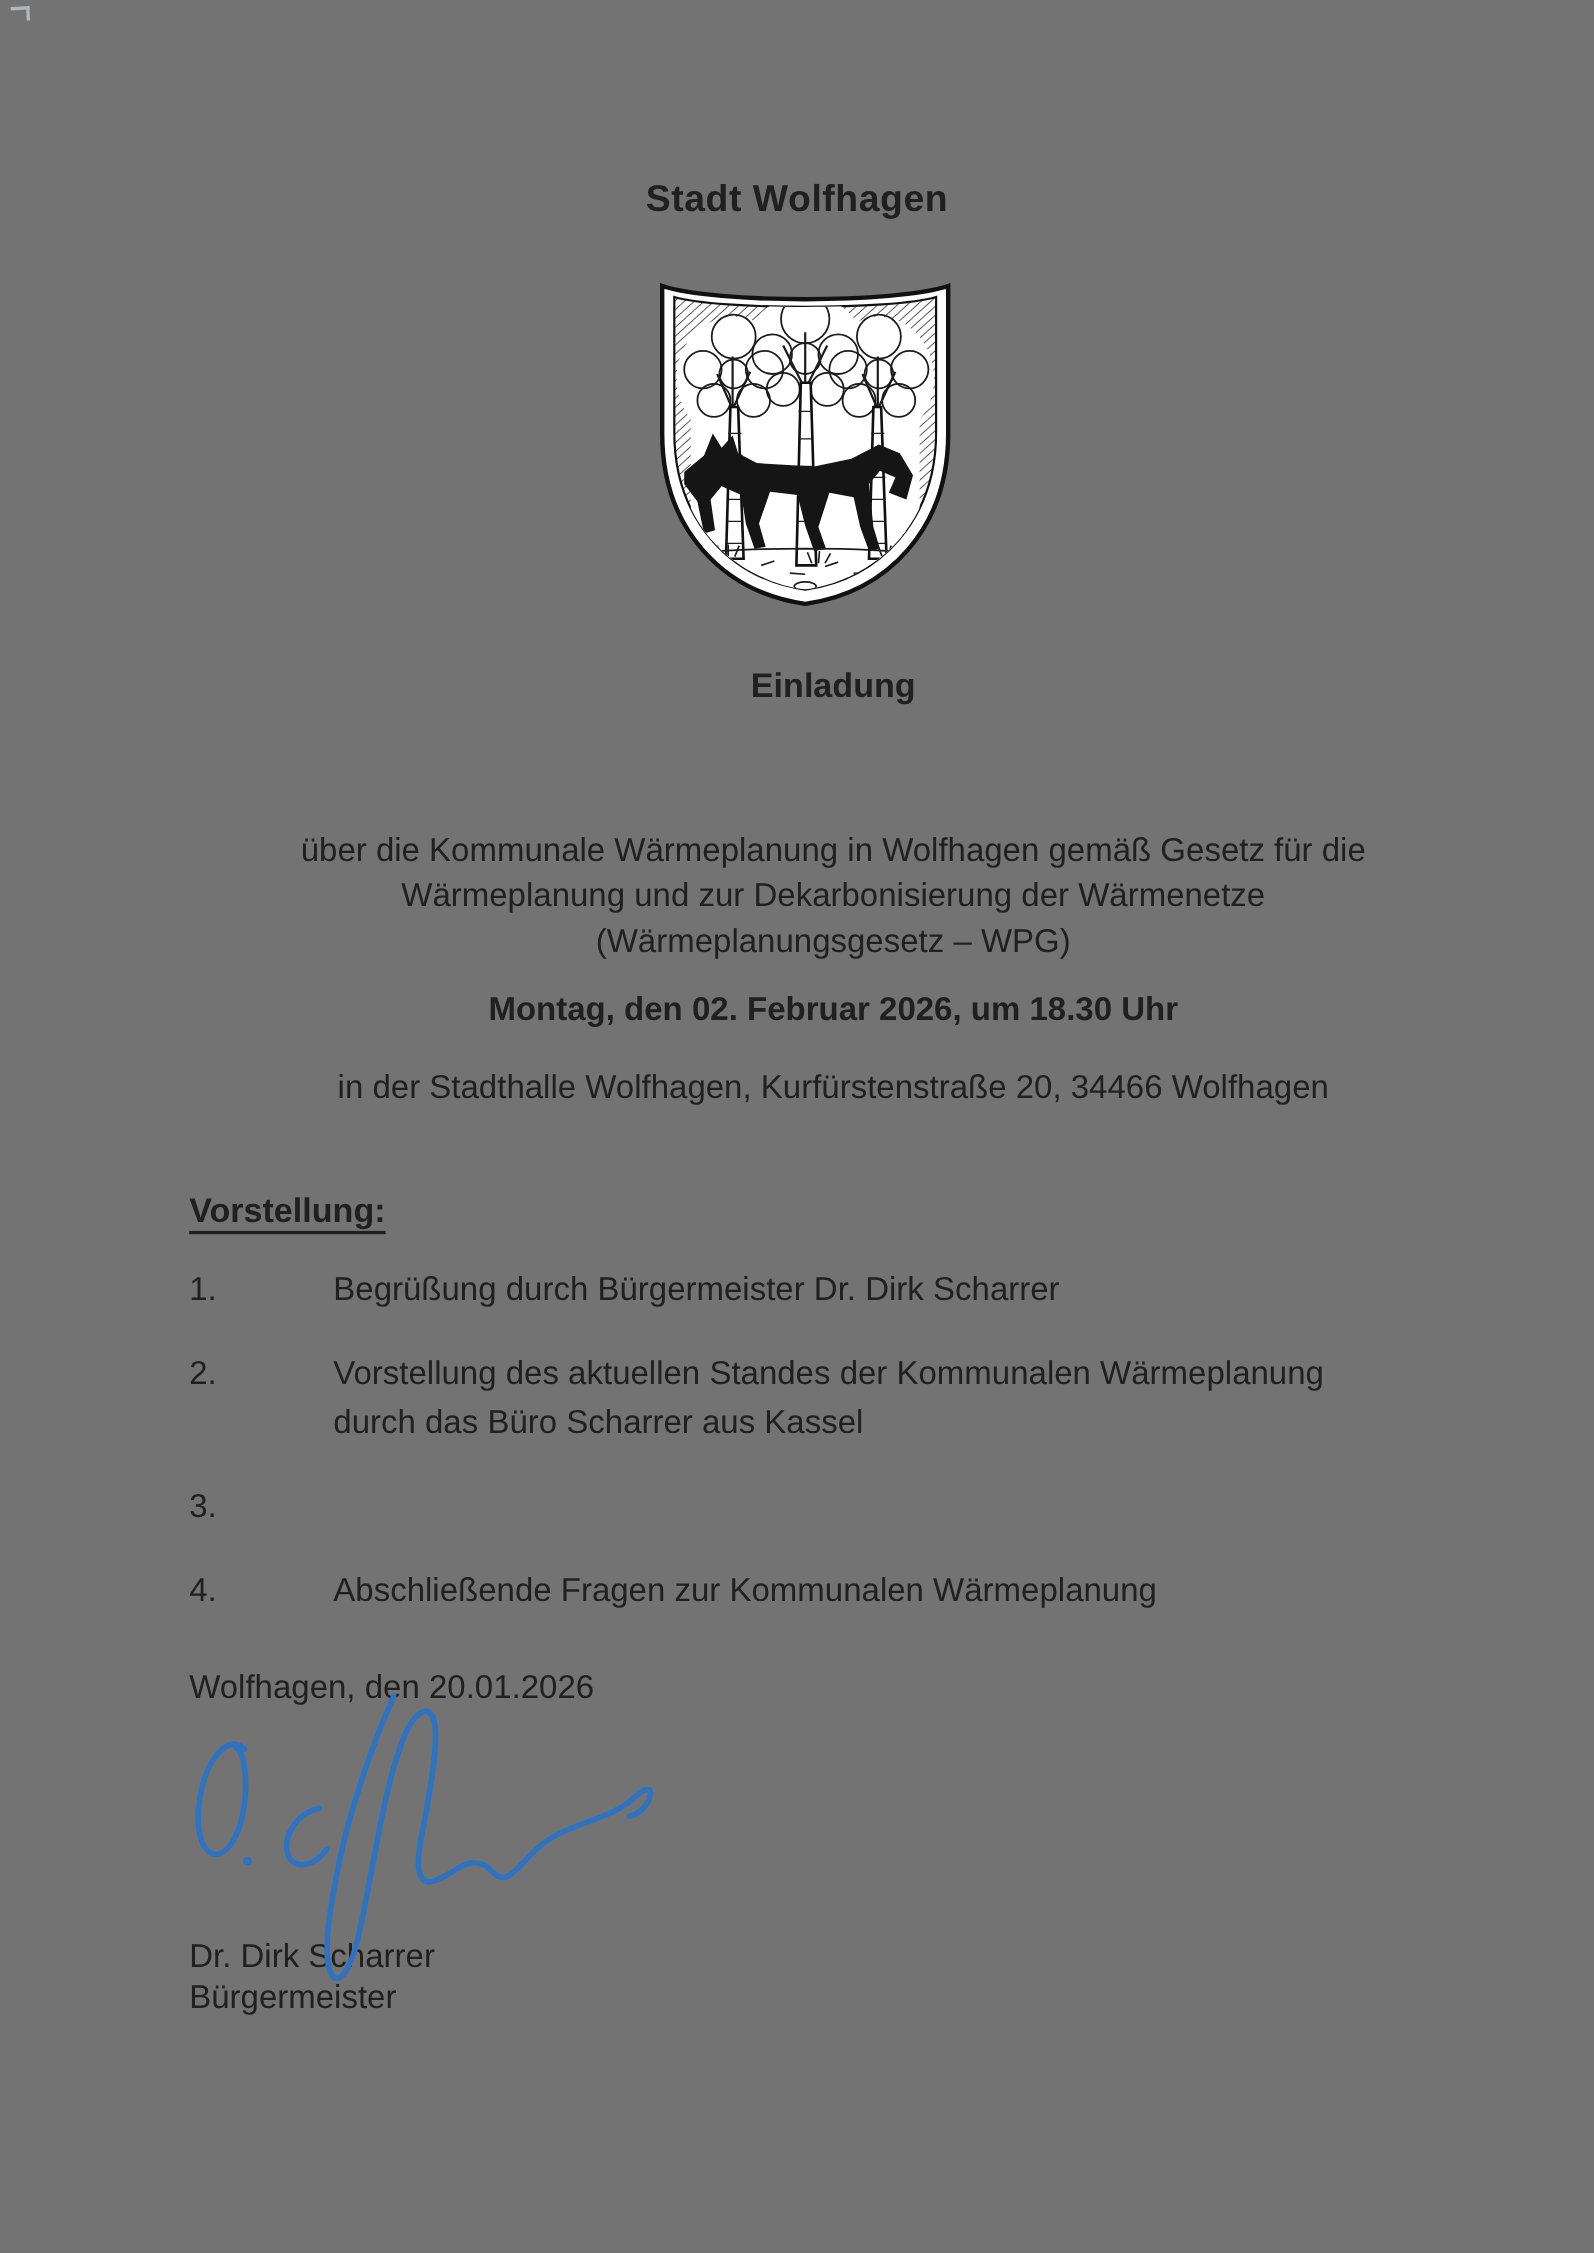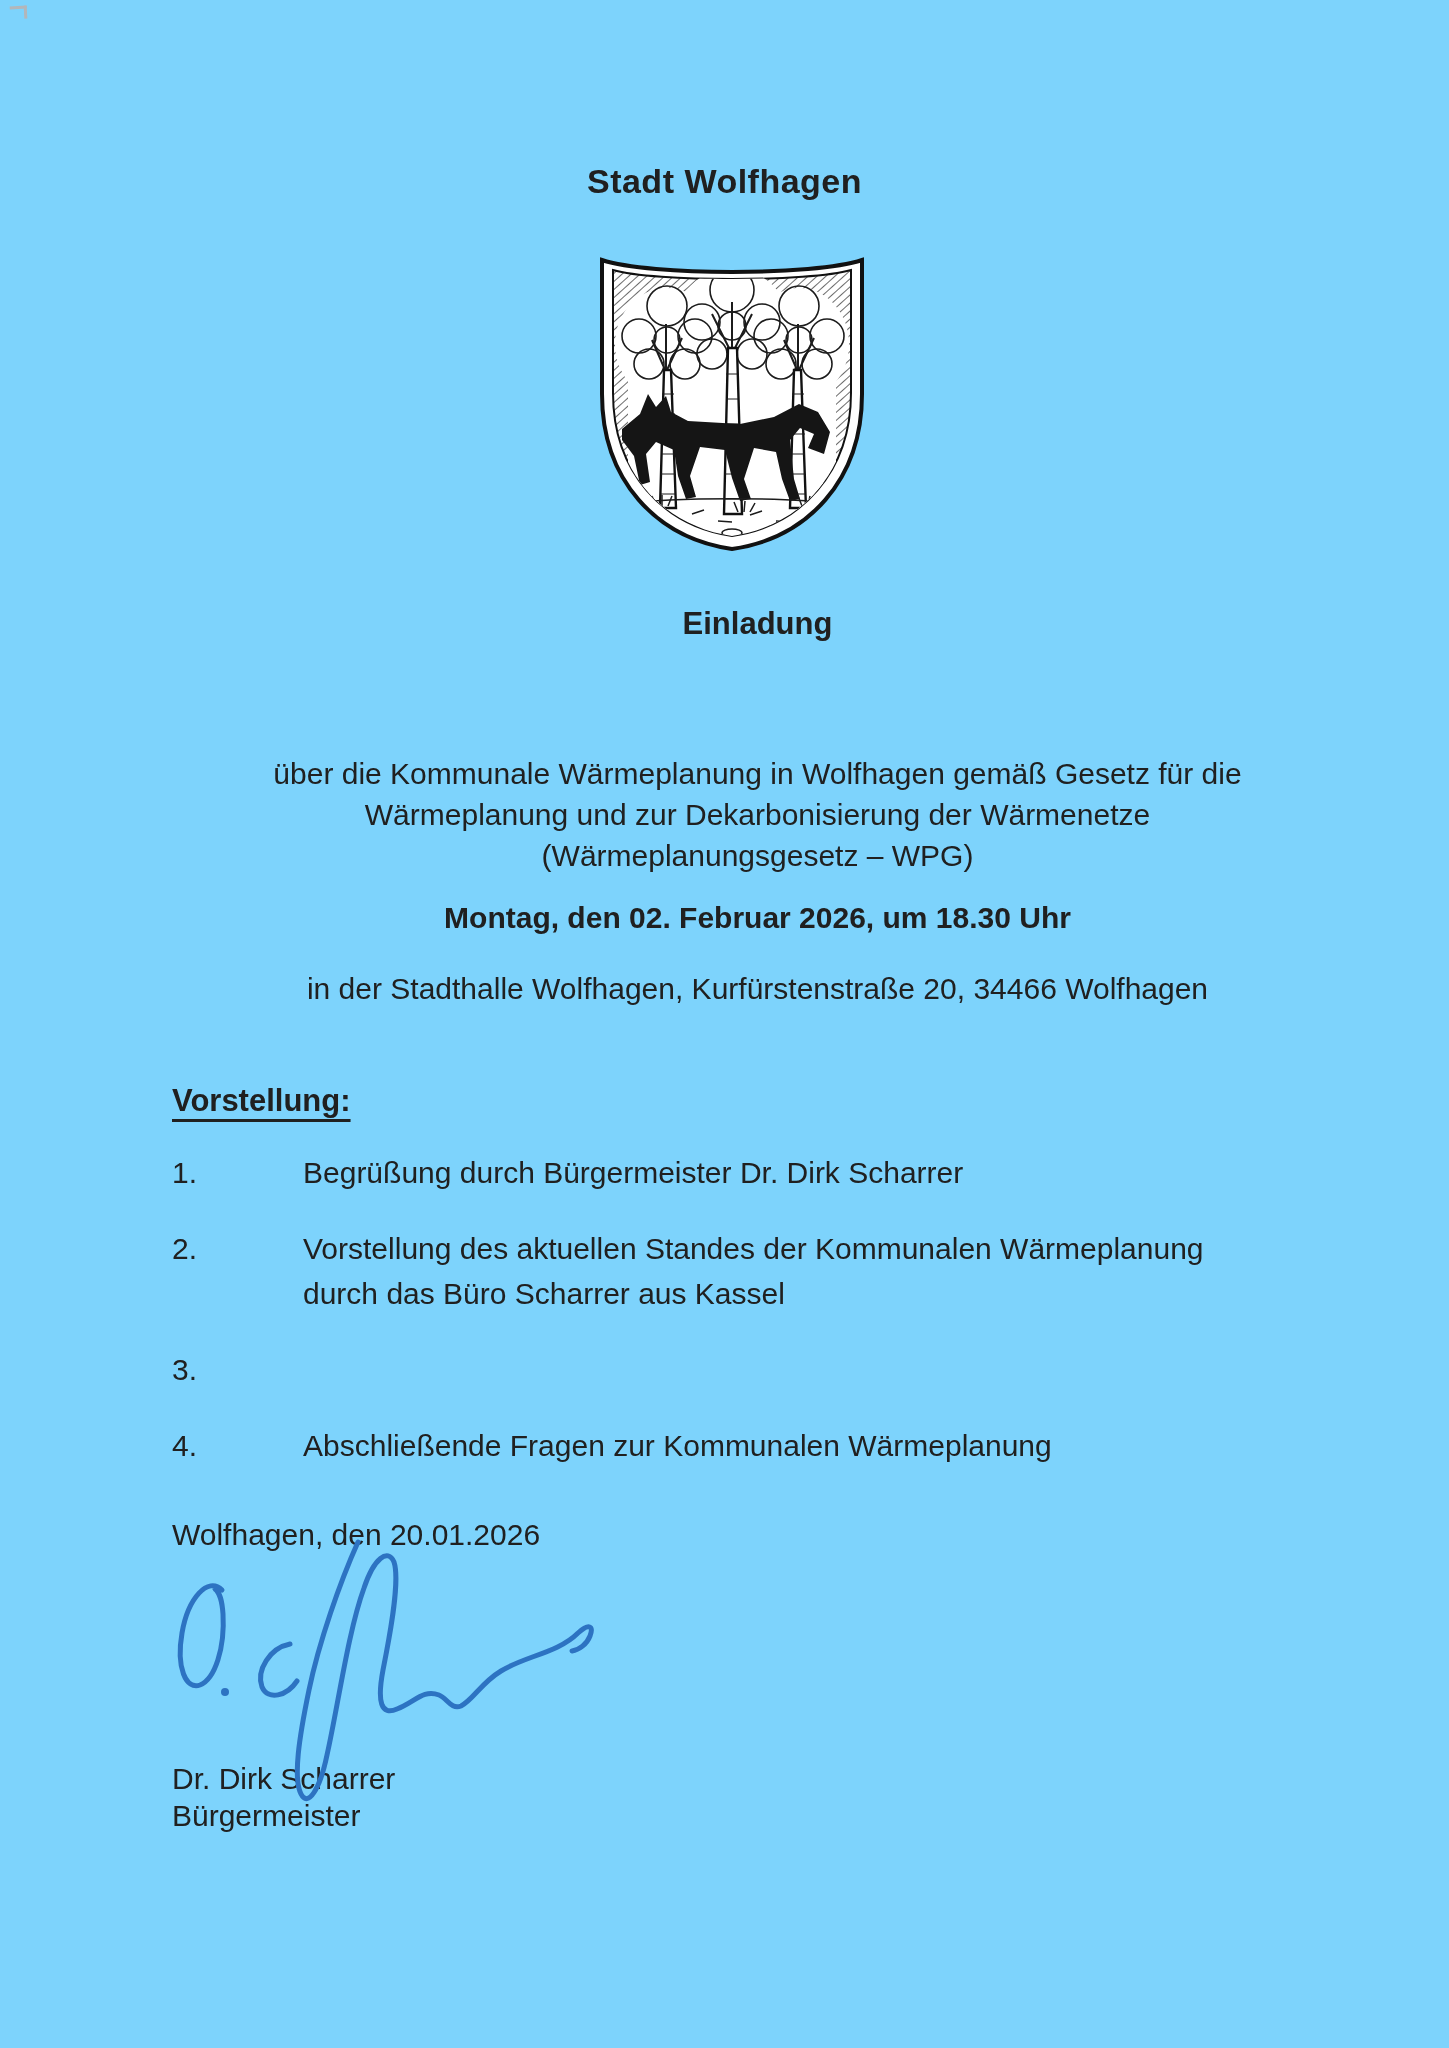--- a/index.html
+++ b/index.html
@@ -1,20 +1,20 @@
 <!DOCTYPE html>
 <html><head>
 <meta charset="utf-8">
 <style>
   html, body { margin: 0; padding: 0; background: #e8e8e8; }
   .page {
     position: relative;
     width: 1449px;
     height: 2048px;
-    background: #7dd3fc;
+    background: #737373;
     font-family: "Liberation Sans", sans-serif;
     color: #202020;
     overflow: hidden;
   }
   .corner-mark {
     position: absolute;
     left: 10px; top: 6px;
     width: 14px; height: 10px;
     border-top: 3px solid #b3b6ba;
     border-right: 3px solid #b3b6ba;

